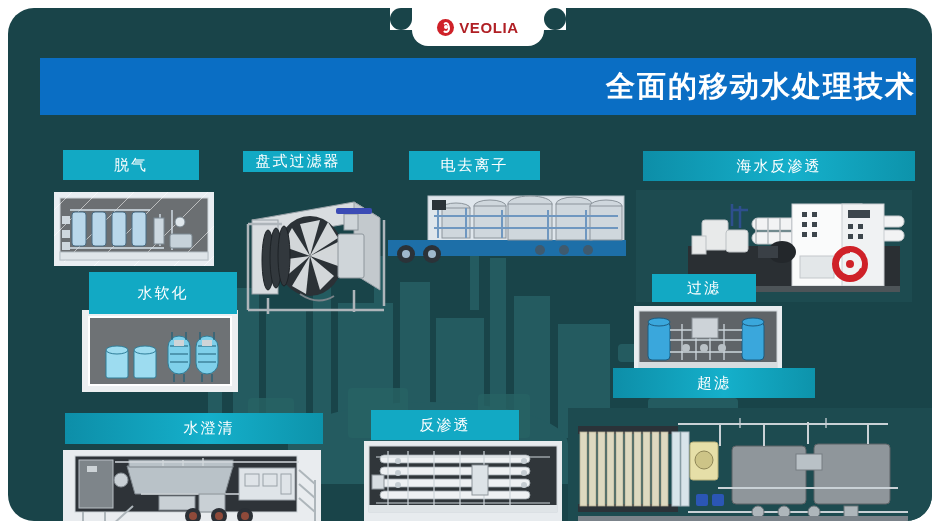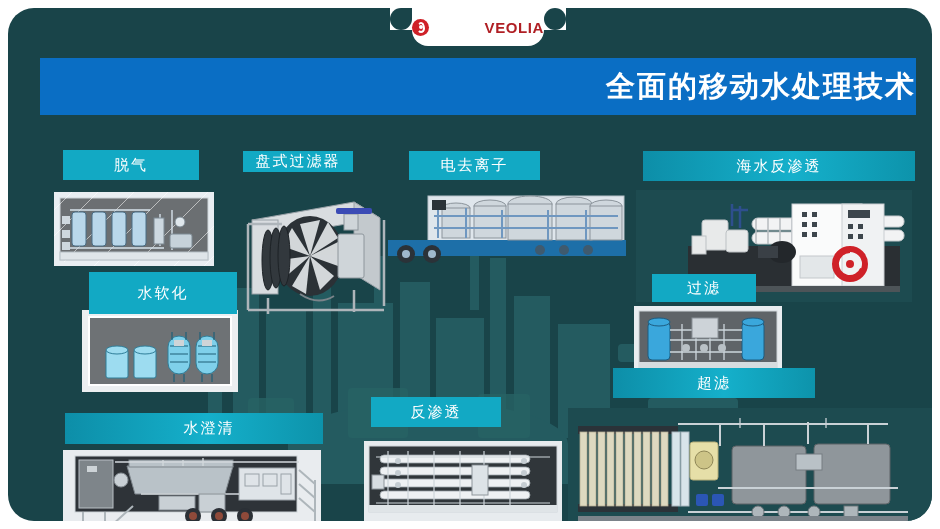--- a/index.html
+++ b/index.html
@@ -11,21 +11,21 @@
   .panel{
     position:absolute;left:8px;top:8px;width:924px;height:513px;
     background:#194449;
     border-radius:26px;
     overflow:hidden;
   }
   
   .logo-notch{
     position:absolute;left:404px;top:0px;width:132px;height:38px;
     background:#ffffff;border-bottom-left-radius:16px;border-bottom-right-radius:16px;
-    display:flex;align-items:center;justify-content:space-between;gap:5px;z-index:40;
+    display:flex;align-items:center;justify-content:center;gap:5px;z-index:40;
   }
   .notch-curve-l,.notch-curve-r{
     position:absolute;top:0;width:22px;height:22px;background:#ffffff;z-index:39;
   }
   .notch-curve-l{left:382px;}
   .notch-curve-r{left:536px;}
   .notch-curve-l:after,.notch-curve-r:after{
     content:"";position:absolute;top:0;width:22px;height:22px;background:#194449;border-radius:50%;
   }
   .notch-curve-l:after{left:0;border-top-right-radius:0;}
@@ -364,21 +364,21 @@
           <circle cx="216" cy="104" r="6"></circle>
           <circle cx="246" cy="104" r="6"></circle>
         <rect x="276" y="98" width="14" height="12"></rect>
       </g>
       <rect x="10" y="108" width="330" height="5" fill="#7b838a"></rect>
       <g stroke="#cbd2d7" stroke-width="1.6" fill="none" opacity=".8">
         <path d="M172 20 v-10 M258 20 v-10"></path>
       </g>
     </svg>
 
-    <div class="chip" style="left:356px;top:389px;width:130px;height:30px;">
+    <div class="chip" style="left:356px;top:402px;width:148px;height:30px;">
       <span>反渗透</span>
     </div>
     <svg class="img-box" style="left:356px;top:433px;width:198px;height:82px;" viewBox="0 0 198 82">
       <rect x="0" y="0" width="198" height="82" fill="#e7ebee"></rect>
       <rect x="5" y="5" width="188" height="66" fill="#30363a" stroke="#cfd5d9"></rect>
       <g fill="#eef1f3" stroke="#9ba3a8" stroke-width=".8">
         <rect x="16" y="14" width="150" height="8" rx="4"></rect>
         <rect x="16" y="26" width="150" height="8" rx="4"></rect>
         <rect x="16" y="38" width="150" height="8" rx="4"></rect>
         <rect x="16" y="50" width="150" height="8" rx="4"></rect>

